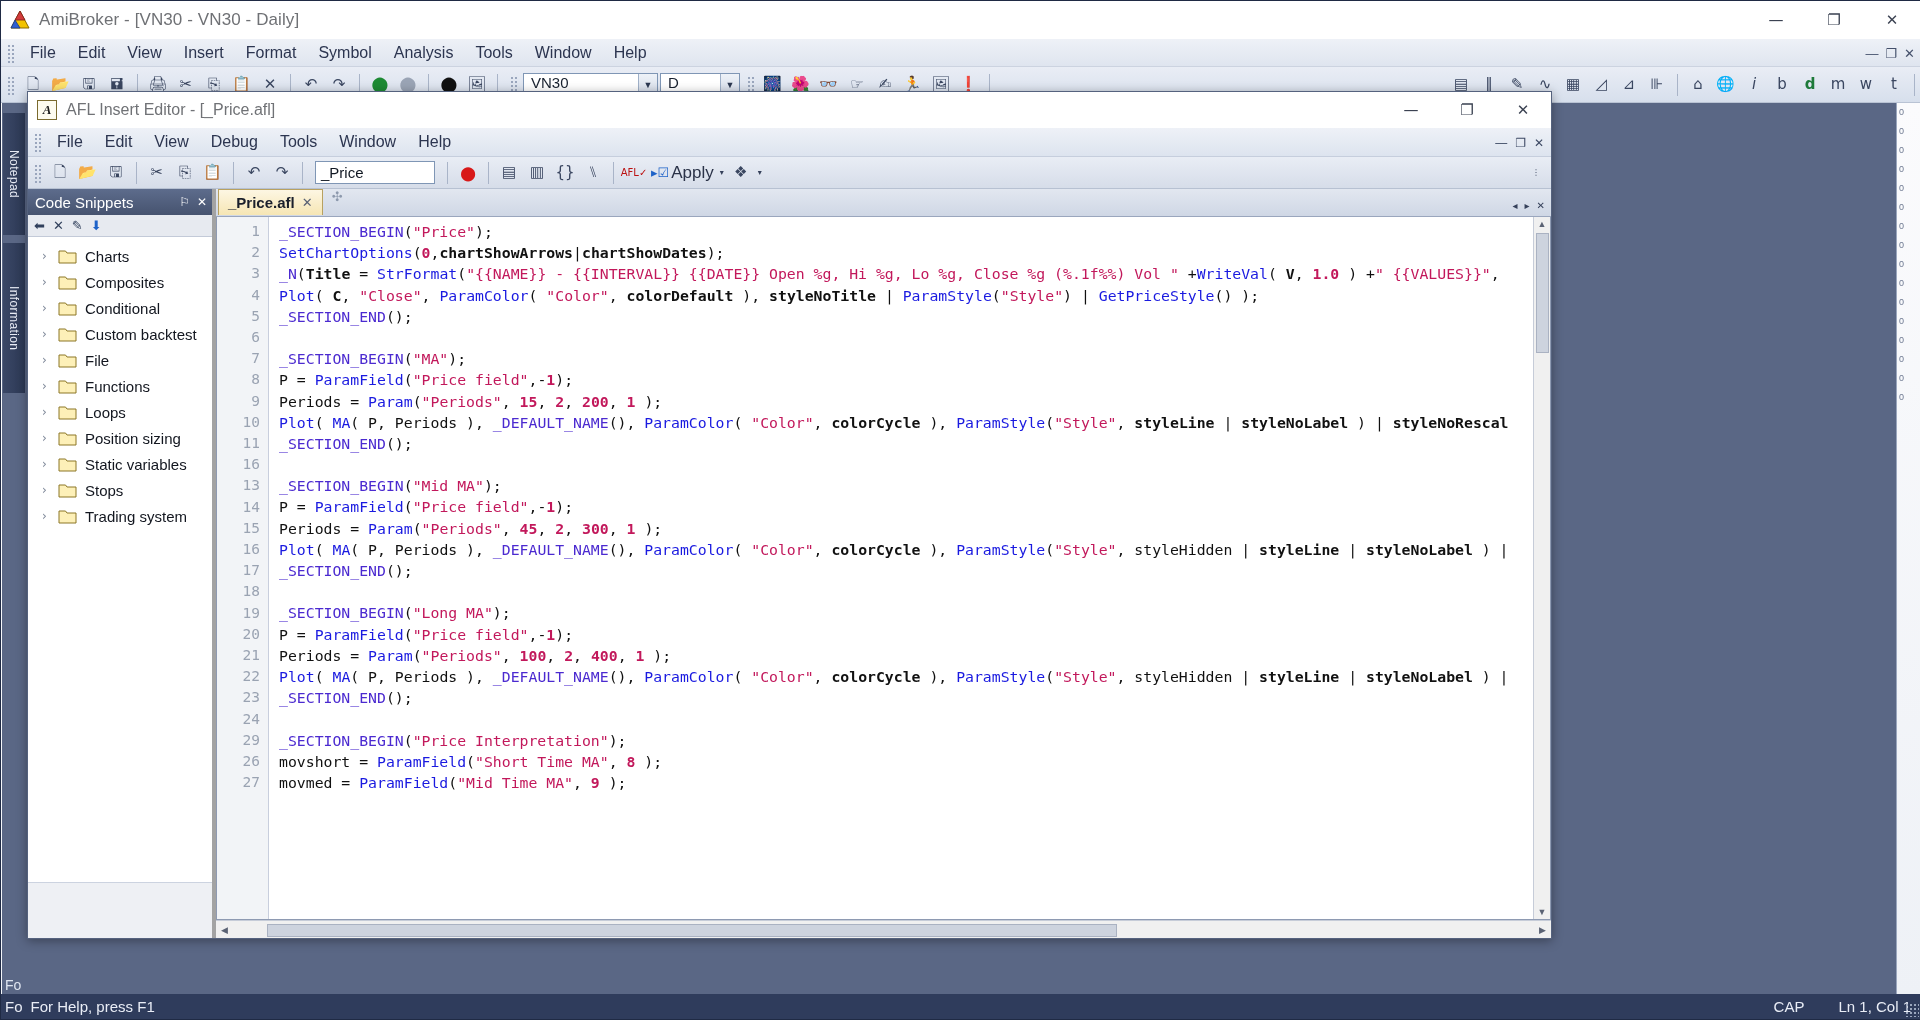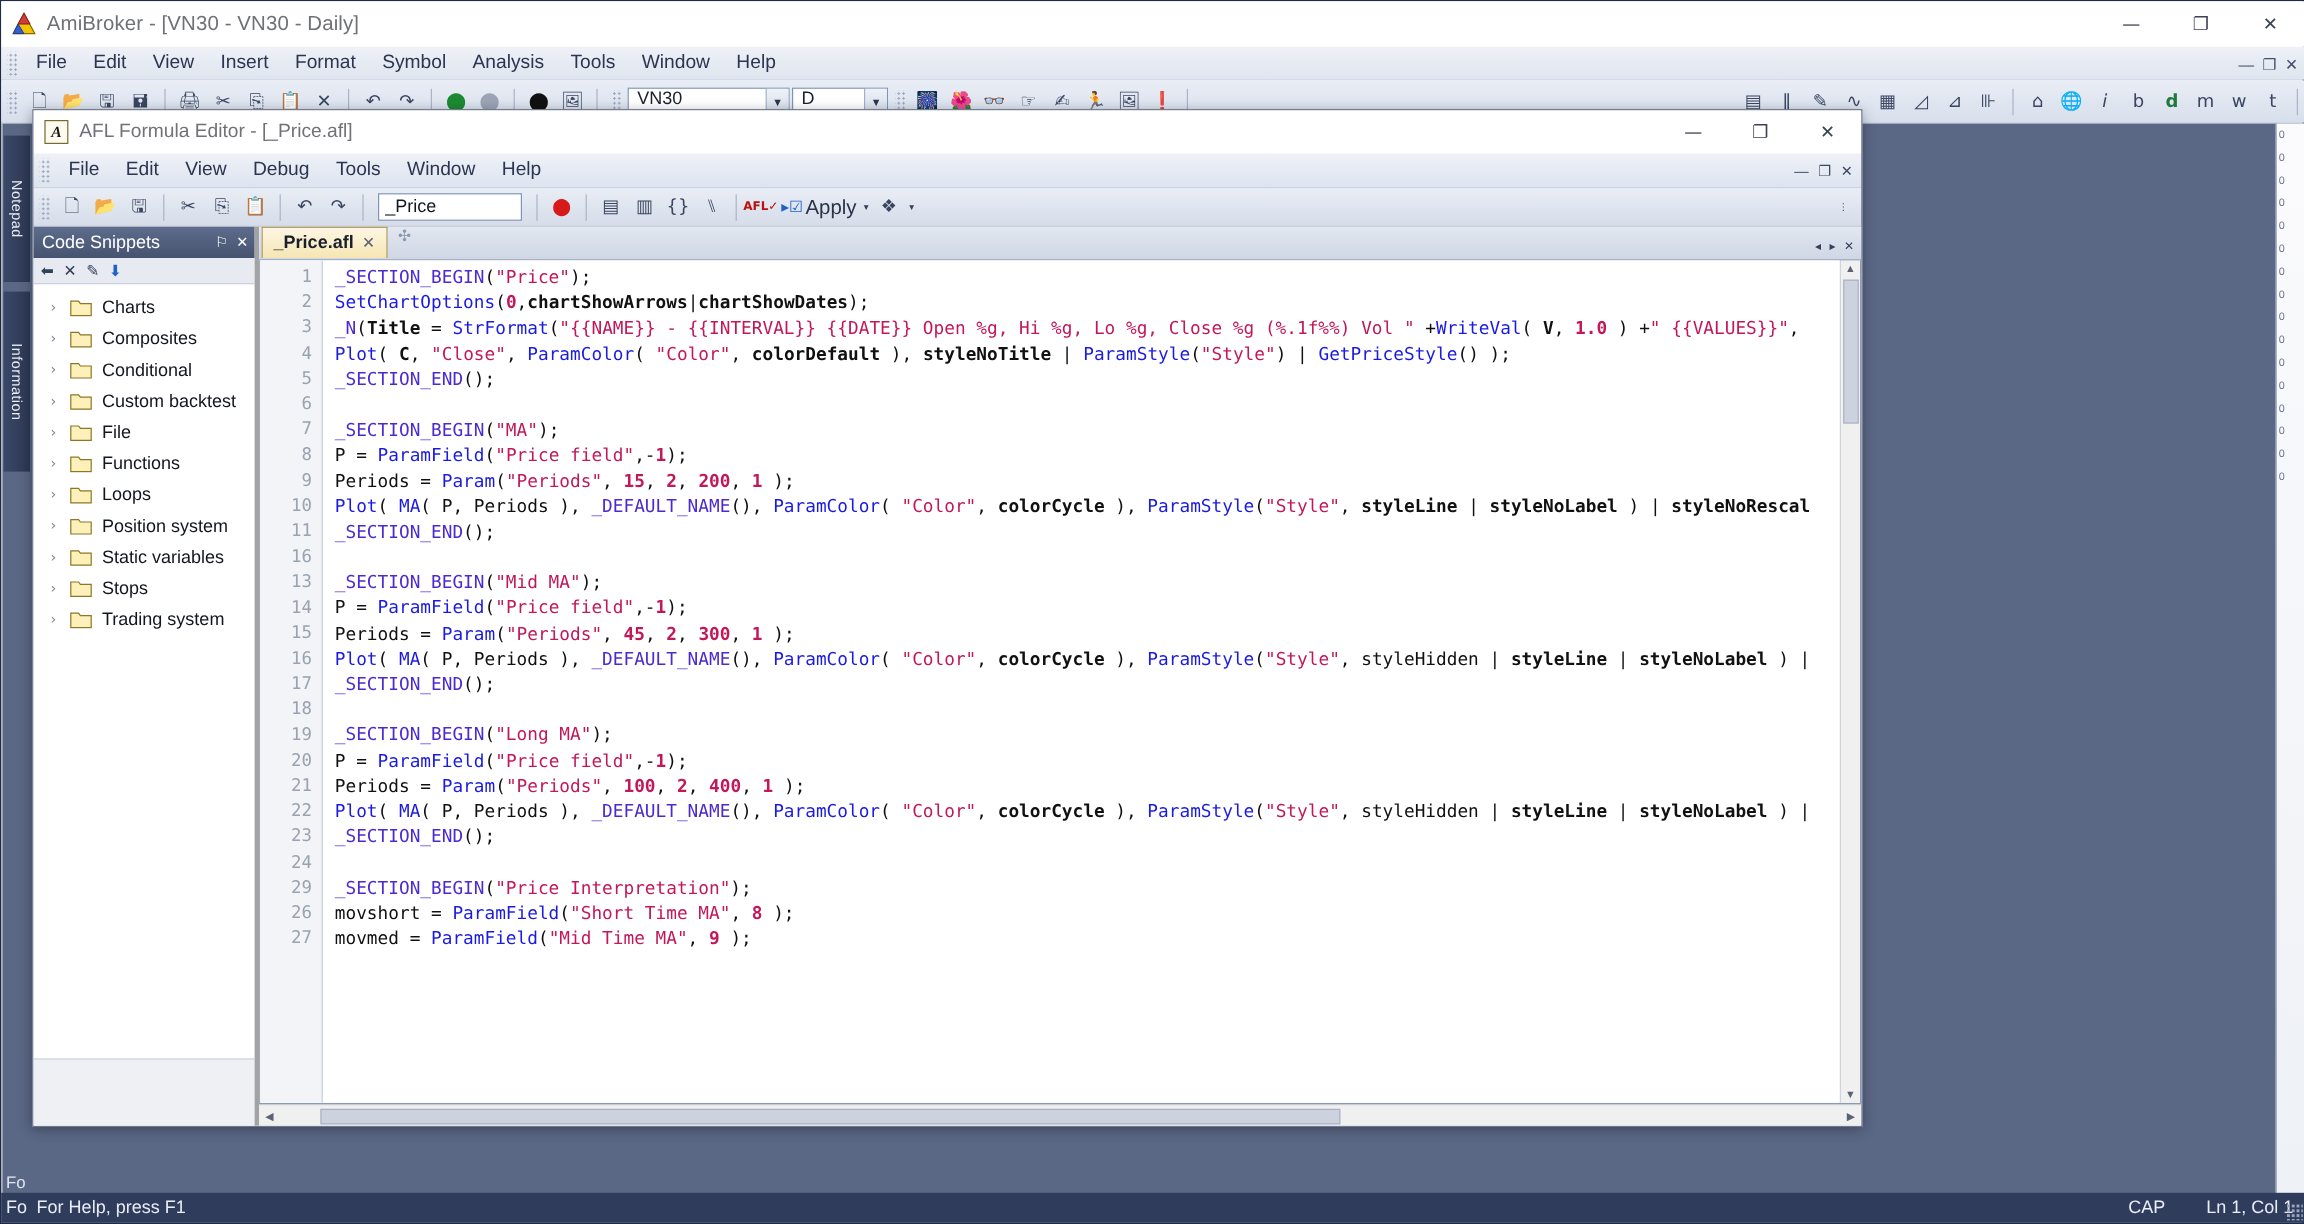--- a/index.html
+++ b/index.html
@@ -384,21 +384,21 @@
         <div>0</div>
         <div>0</div>
       </div>
       <div class="mini-status">Fo</div>
     </div>
 
     <div class="editorwin">
 
       <div class="ed-titlebar">
         <div class="ed-ico">A</div>
-        <div class="ed-title">AFL Formula Editor - [_Price.afl]</div>
+        <div class="ed-title">AFL Insert Editor - [_Price.afl]</div>
         <div class="ed-capbtns">
           <div class="ed-capbtn">
               <span>—</span>
             </div>
           <div class="ed-capbtn">
               <span>❐</span>
             </div>
           <div class="ed-capbtn close">
               <span>✕</span>
             </div>
@@ -436,21 +436,21 @@
         <div class="tb-sep"></div>
         <div class="ed-namebox">_Price</div>
         <div class="tb-sep"></div>
         <div class="tb-ico" style="color:#d81919;font-size:14px">⬤</div>
         <div class="tb-sep"></div>
         <div class="tb-ico">▤</div>
         <div class="tb-ico">▥</div>
         <div class="tb-ico">{}</div>
         <div class="tb-ico">⑊</div>
         <div class="tb-sep"></div>
-        <div class="tb-ico" style="font-size:10px;color:#b11;font-weight:bold">AFL✓</div>
+        <div class="tb-ico" style="font-size:10px;color:#b11;font-weight:normal">AFL✓</div>
         <div class="apply-btn">
           <span style="color:#1d62c8;font-size:13px">▸☑</span>
           <span>Apply</span>
         </div>
         <div class="tb-dd">▾</div>
         <div class="tb-ico">❖</div>
         <div class="tb-dd">▾</div>
         <div style="flex:1"></div>
         <div class="tb-dd" style="margin-right:8px">⋮</div>
       </div>
@@ -519,21 +519,21 @@
                 <span class="folder"><svg width="19" height="15" viewBox="0 0 19 15">
                     <path d="M1 3 L1 14 L18 14 L18 4 L9 4 L7.5 2 L1 2 Z" fill="#fdf0b8" stroke="#8c7726" stroke-width="1"></path>
                   </svg></span>
                 <span>Loops</span>
               </div>
               <div class="snip-row">
                 <span class="chev">›</span>
                 <span class="folder"><svg width="19" height="15" viewBox="0 0 19 15">
                     <path d="M1 3 L1 14 L18 14 L18 4 L9 4 L7.5 2 L1 2 Z" fill="#fdf0b8" stroke="#8c7726" stroke-width="1"></path>
                   </svg></span>
-                <span>Position system</span>
+                <span>Position sizing</span>
               </div>
               <div class="snip-row">
                 <span class="chev">›</span>
                 <span class="folder"><svg width="19" height="15" viewBox="0 0 19 15">
                     <path d="M1 3 L1 14 L18 14 L18 4 L9 4 L7.5 2 L1 2 Z" fill="#fdf0b8" stroke="#8c7726" stroke-width="1"></path>
                   </svg></span>
                 <span>Static variables</span>
               </div>
               <div class="snip-row">
                 <span class="chev">›</span>

